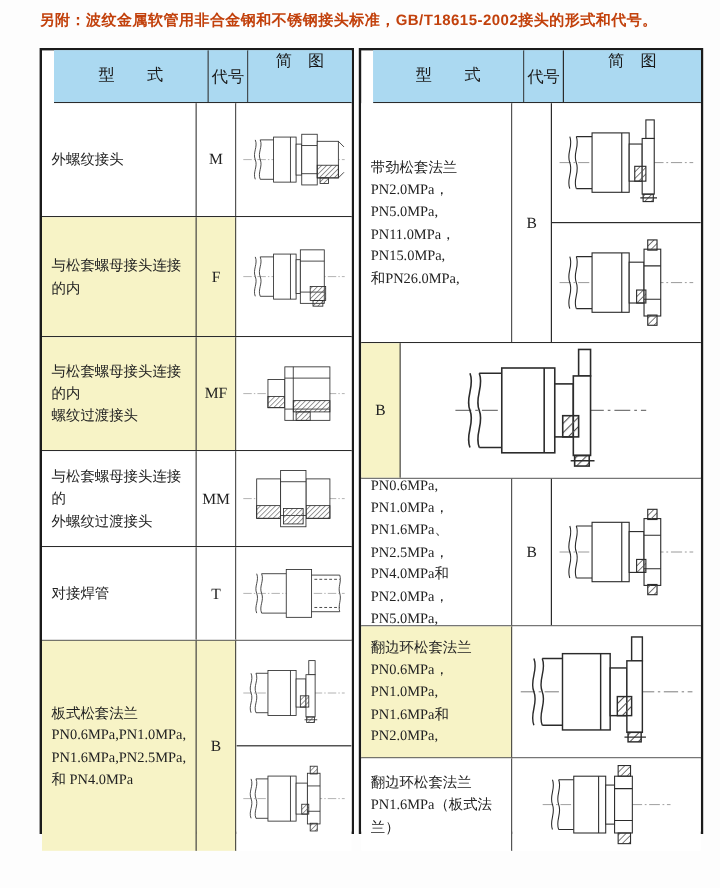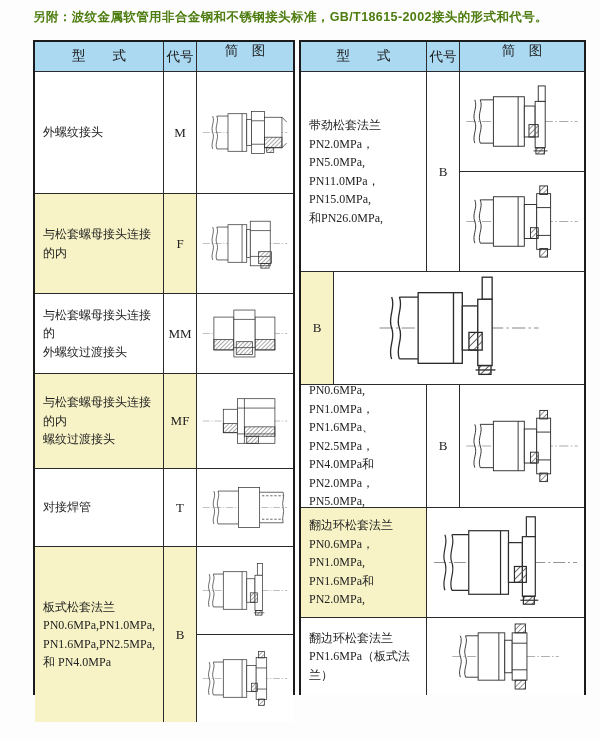--- a/index.html
+++ b/index.html
@@ -1,33 +1,33 @@
 <!DOCTYPE html>
 <html style="--hdr: #abd9f1; --hl: #f7f3c6; --bd: #1b1b1b;"><head>
 <meta charset="utf-8">
 <style>
   * { margin:0; padding:0; box-sizing:border-box; }
   html,body { width:600px; height:740px; background:#fdfdfd; }
   body { font-family:"Liberation Serif", serif; position:relative; }
   .title {
     position:absolute; left:33px; top:9px; width:550px;
     font-family:"Liberation Sans", sans-serif; font-weight:700;
-    font-size:12.5px; color:#4d7c0f; letter-spacing:.4px;
+    font-size:12.5px; color:#c2410c; letter-spacing:.4px;
   }
   .table {
     position:absolute; top:40px; height:655px; background:#fff;
     border:2px solid var(--bd,#1b1b1b); display:flex; flex-direction:column;
   }
   .t-left  { left:33px;  width:262px; }
   .t-right { left:299px; width:287px; }
   .row { display:flex; border-bottom:1px solid #2b2b2b; flex:0 0 auto; min-height:0; }
   .row:last-child { border-bottom:none; }
   .cell { border-right:1px solid #2b2b2b; display:flex; align-items:center; min-width:0; overflow:hidden; background:#fff; }
   .cell:last-child { border-right:none; }
-  .hrow { height:30px; background:var(--hdr,#abd9f1); }
+  .hrow { height:44px; background:var(--hdr,#abd9f1);margin-left:10px; }
   .hrow .cell { justify-content:center; font-size:13.5px; color:#1a1a1a; background:var(--hdr,#abd9f1); }
   .type { padding:4px 3px 4px 8px; font-size:12px; line-height:18.5px; color:#222; white-space:pre-line; }
   .t-left  .type { width:129px; } .t-left  .code { width:33px; }
   .t-right .type { width:126px; } .t-right .code { width:33px; }
   .code { justify-content:center; font-size:13px; color:#222; }
   .diagc { flex:1; flex-direction:column; align-items:stretch; padding:0; }
   .sub { flex:1; border-bottom:1px solid #2b2b2b; display:flex; min-height:0; }
   .sub:last-child { border-bottom:none; }
   .diag { flex:1; padding:3px 4px; display:flex; align-items:center; justify-content:center; }
   .diag svg { width:100%; height:100%; }
@@ -46,21 +46,21 @@
 
 <div class="title">另附：波纹金属软管用非合金钢和不锈钢接头标准，GB/T18615-2002接头的形式和代号。</div>
 
 <div class="table t-left">
   <div class="row hrow">
     <div class="cell type" style="justify-content:center;padding:0">型　　式</div>
     <div class="cell code">代号</div>
     <div class="cell diagc" style="flex-direction:row;justify-content:center">简　图</div>
   </div>
 
-  <div class="row" style="height:122px">
+  <div class="row" style="height:95px">
     <div class="cell type">外螺纹接头</div>
     <div class="cell code">M</div>
     <div class="cell diagc">
       <div class="sub">
           <div class="diag">
             <svg viewBox="0 0 150 96" preserveAspectRatio="xMidYMid meet">
               <line x1="3" y1="48" x2="147" y2="48" stroke="#777" stroke-width="0.8" stroke-dasharray="12 3 2 3"></line>
               <path d="M20 20 c4 10 -4 18 0 28 c4 10 -4 18 0 28 M27 20 c4 10 -4 18 0 28 c4 10 -4 18 0 28" fill="none" stroke="#2b2b2b" stroke-width="1.2"></path>
               <path d="M27 20 H46 M27 76 H46" fill="none" stroke="#2b2b2b" stroke-width="1.2"></path>
               <rect x="46" y="16" width="32" height="64" fill="#fff" stroke="#2b2b2b" stroke-width="1.2"></rect>
@@ -94,57 +94,57 @@
               <rect x="84" y="10" width="34" height="76" fill="#fff" stroke="#2b2b2b" stroke-width="1.2"></rect>
               <path d="M84 26 H118 M84 70 H118" fill="none" stroke="#2b2b2b" stroke-width="1.2"></path>
               <rect x="98" y="62" width="22" height="20" fill="url(#hatch)" stroke="#2b2b2b" stroke-width="1.2"></rect>
               <rect x="102" y="82" width="14" height="8" fill="url(#hatch)" stroke="#2b2b2b" stroke-width="1.2"></rect>
             </svg>
           </div>
         </div>
     </div>
   </div>
 
+  <div class="row hl" style="height:95px">
+    <div class="cell type">与松套螺母接头连接的内
+螺纹过渡接头</div>
+    <div class="cell code">MF</div>
+    <div class="cell diagc">
+      <div class="sub">
+          <div class="diag">
+            <svg viewBox="0 0 150 96" preserveAspectRatio="xMidYMid meet">
+              <line x1="3" y1="48" x2="147" y2="48" stroke="#777" stroke-width="0.8" stroke-dasharray="12 3 2 3"></line>
+              <rect x="38" y="28" width="24" height="40" fill="#fff" stroke="#2b2b2b" stroke-width="1.2"></rect>
+              <rect x="38" y="52" width="24" height="16" fill="url(#hatch)" stroke="#2b2b2b" stroke-width="1.2"></rect>
+              <rect x="62" y="10" width="64" height="76" fill="#fff" stroke="#2b2b2b" stroke-width="1.2"></rect>
+              <path d="M62 26 H126 M62 70 H126 M74 10 V86" fill="none" stroke="#2b2b2b" stroke-width="1.2"></path>
+              <rect x="74" y="58" width="52" height="16" fill="url(#hatch)" stroke="#2b2b2b" stroke-width="1.2"></rect>
+              <rect x="78" y="74" width="20" height="12" fill="url(#hatch)" stroke="#2b2b2b" stroke-width="1.2"></rect>
+            </svg>
+          </div>
+        </div>
+    </div>
+  </div>
+
   <div class="row" style="height:80px">
     <div class="cell type">与松套螺母接头连接的
 外螺纹过渡接头</div>
     <div class="cell code">MM</div>
     <div class="cell diagc">
       <div class="sub">
           <div class="diag">
             <svg viewBox="0 0 150 96" preserveAspectRatio="xMidYMid meet">
               <line x1="3" y1="48" x2="147" y2="48" stroke="#777" stroke-width="0.8" stroke-dasharray="12 3 2 3"></line>
               <rect x="22" y="20" width="34" height="56" fill="#fff" stroke="#2b2b2b" stroke-width="1.2"></rect>
               <rect x="92" y="20" width="34" height="56" fill="#fff" stroke="#2b2b2b" stroke-width="1.2"></rect>
               <rect x="22" y="58" width="34" height="18" fill="url(#hatch)" stroke="#2b2b2b" stroke-width="1.2"></rect>
               <rect x="92" y="58" width="34" height="18" fill="url(#hatch)" stroke="#2b2b2b" stroke-width="1.2"></rect>
               <rect x="56" y="8" width="36" height="80" fill="#fff" stroke="#2b2b2b" stroke-width="1.2"></rect>
               <path d="M56 24 H92 M56 72 H92" fill="none" stroke="#2b2b2b" stroke-width="1.2"></path>
               <rect x="60" y="62" width="28" height="22" fill="url(#hatch)" stroke="#2b2b2b" stroke-width="1.2"></rect>
-            </svg>
-          </div>
-        </div>
-    </div>
-  </div>
-
-  <div class="row hl" style="height:95px">
-    <div class="cell type">与松套螺母接头连接的内
-螺纹过渡接头</div>
-    <div class="cell code">MF</div>
-    <div class="cell diagc">
-      <div class="sub">
-          <div class="diag">
-            <svg viewBox="0 0 150 96" preserveAspectRatio="xMidYMid meet">
-              <line x1="3" y1="48" x2="147" y2="48" stroke="#777" stroke-width="0.8" stroke-dasharray="12 3 2 3"></line>
-              <rect x="38" y="28" width="24" height="40" fill="#fff" stroke="#2b2b2b" stroke-width="1.2"></rect>
-              <rect x="38" y="52" width="24" height="16" fill="url(#hatch)" stroke="#2b2b2b" stroke-width="1.2"></rect>
-              <rect x="62" y="10" width="64" height="76" fill="#fff" stroke="#2b2b2b" stroke-width="1.2"></rect>
-              <path d="M62 26 H126 M62 70 H126 M74 10 V86" fill="none" stroke="#2b2b2b" stroke-width="1.2"></path>
-              <rect x="74" y="58" width="52" height="16" fill="url(#hatch)" stroke="#2b2b2b" stroke-width="1.2"></rect>
-              <rect x="78" y="74" width="20" height="12" fill="url(#hatch)" stroke="#2b2b2b" stroke-width="1.2"></rect>
             </svg>
           </div>
         </div>
     </div>
   </div>
 
   <div class="row" style="height:78px">
     <div class="cell type">对接焊管</div>
     <div class="cell code">T</div>
     <div class="cell diagc">

